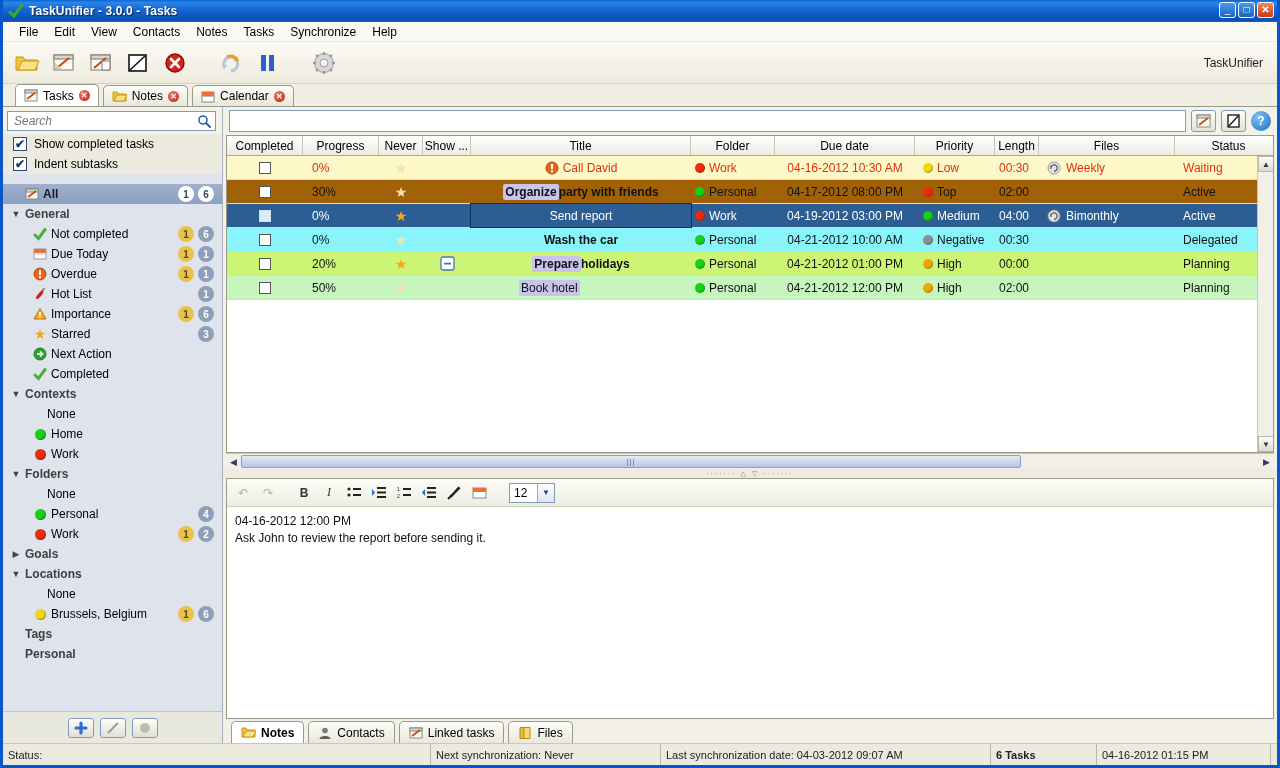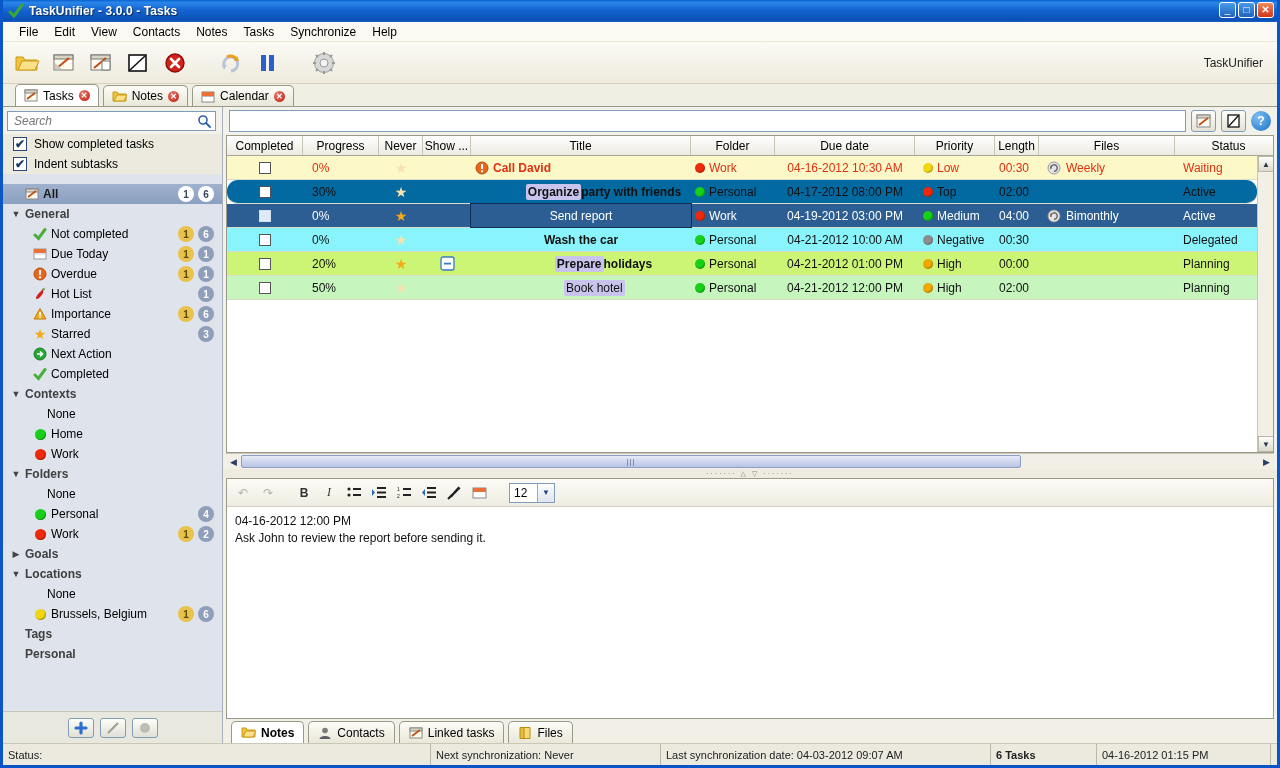--- a/index.html
+++ b/index.html
@@ -150,21 +150,21 @@
            border-bottom:1px solid #a9a898; font-size:12px; }
   .th { display:flex; align-items:center; justify-content:center;
         border-right:1px solid #c6c5b6; height:100%; overflow:hidden; white-space:nowrap; }
   .tbodyarea { position:relative; height:296px; background:#fff; overflow:hidden; }
   .trw { display:flex; height:24px; align-items:center; font-size:12px; border-bottom:1px solid #d8dcc8; }
   .td { display:flex; align-items:center; height:100%; overflow:hidden; white-space:nowrap; padding:0 4px; }
   .td.c { justify-content:center; }
   .dot { width:10px;height:10px;border-radius:50%;display:inline-block;margin-right:4px;flex:none;
          box-shadow: inset -1px -1px 1px rgba(0,0,0,.25); }
   .star { font-size:14px; line-height:1; }
-  .hl { background:#c9c4ee; padding:1px 2px; border-radius:2px;margin-left:45px; }
+  .hl { background:#c9c4ee; padding:1px 2px; border-radius:2px; }
   .selcell { outline:1px solid #0e2d59; }
   .vscroll { position:absolute; right:0; top:0; width:16px; height:100%;
              background:#f1efe6; border-left:1px solid #c8c6b6; }
   .vsbtn { width:16px;height:16px;background:linear-gradient(to bottom,#fdfdfb,#dcdace);
            border:1px solid #b9b7a8; display:flex;align-items:center;justify-content:center;font-size:8px;color:#334; }
   .hscrollrow { height:16px; display:flex; align-items:center; background:#f1efe6;
                 border-top:1px solid #c8c6b6; margin:0 3px; }
   .hsbtn { width:15px;height:15px;display:flex;align-items:center;justify-content:center;font-size:9px;color:#2a3d63; }
   .hthumb { height:13px; background:linear-gradient(to bottom,#e6eaf8,#b8c3e4);
             border:1px solid #8e9dc4; border-radius:2px; display:flex;align-items:center;justify-content:center;
@@ -631,21 +631,21 @@
           <div id="tbody" style="width:calc(100% - 16px)">
               <div class="trw" style="background: rgb(252, 248, 200); color: rgb(224, 48, 16);">
                 <div class="td c" style="flex:0 0 76px">
                   <span style="width:12px;height:12px;border:1px solid #555;background:#fff;display:inline-block"></span>
                 </div>
                 <div class="td" style="flex:0 0 76px;padding-left:9px">0%</div>
                 <div class="td c" style="flex:0 0 44px">
                   <span class="star" style="color:#f7e2b0">★</span>
                 </div>
                 <div class="td c" style="flex:0 0 48px"></div>
-                <div class="td" style="flex:0 0 220px;justify-content:flex-start;padding-left:4px;font-weight:bold">
+                <div class="td" style="flex:0 0 220px;justify-content:center;padding-left:4px;font-weight:normal">
                   <span style="margin-right:4px;display:inline-flex">
                     <svg width="14" height="14" viewBox="0 0 14 14">
                       <circle cx="7" cy="7" r="6" fill="#e8651b" stroke="#b84a10"></circle>
                       <rect x="6" y="3" width="2" height="5" fill="#fff"></rect>
                       <rect x="6" y="9.3" width="2" height="2" fill="#fff"></rect>
                     </svg>
                   </span>
                   <span>Call David</span>
                 </div>
                 <div class="td" style="flex:0 0 84px"><span class="dot" style="background:#ef2a0a"></span>Work</div>
@@ -654,21 +654,21 @@
                 <div class="td" style="flex:0 0 44px">00:30</div>
                 <div class="td" style="flex:0 0 136px;padding-left:8px"><span style="margin-right:5px;display:inline-flex">
                     <svg width="14" height="14" viewBox="0 0 14 14">
                       <circle cx="7" cy="7" r="6" fill="#e4e4e4" stroke="#9a9a9a"></circle>
                       <path d="M4 8 A3.2 3.2 0 1 1 7 10.2" stroke="#6a6a6a" stroke-width="1.5" fill="none"></path>
                       <path d="M3.2 4.6 L5.5 5.6 L3.6 7 Z" fill="#6a6a6a"></path>
                     </svg>
                   </span>Weekly</div>
                 <div class="td" style="flex:1 0 108px;padding-left:8px">Waiting</div>
               </div>
-              <div class="trw" style="background: #0369a1; color: rgb(17, 17, 17); border-radius: 11px;">
+              <div class="trw" style="background: #a16207; color: rgb(17, 17, 17);">
                 <div class="td c" style="flex:0 0 76px">
                   <span style="width:12px;height:12px;border:1px solid #555;background:#fff;display:inline-block"></span>
                 </div>
                 <div class="td" style="flex:0 0 76px;padding-left:9px">30%</div>
                 <div class="td c" style="flex:0 0 44px">
                   <span class="star" style="color:#f7e2b0">★</span>
                 </div>
                 <div class="td c" style="flex:0 0 48px"></div>
                 <div class="td" style="flex:0 0 220px;justify-content:center;padding-left:4px;font-weight:bold">
                   <span class="hl">Organize</span>

